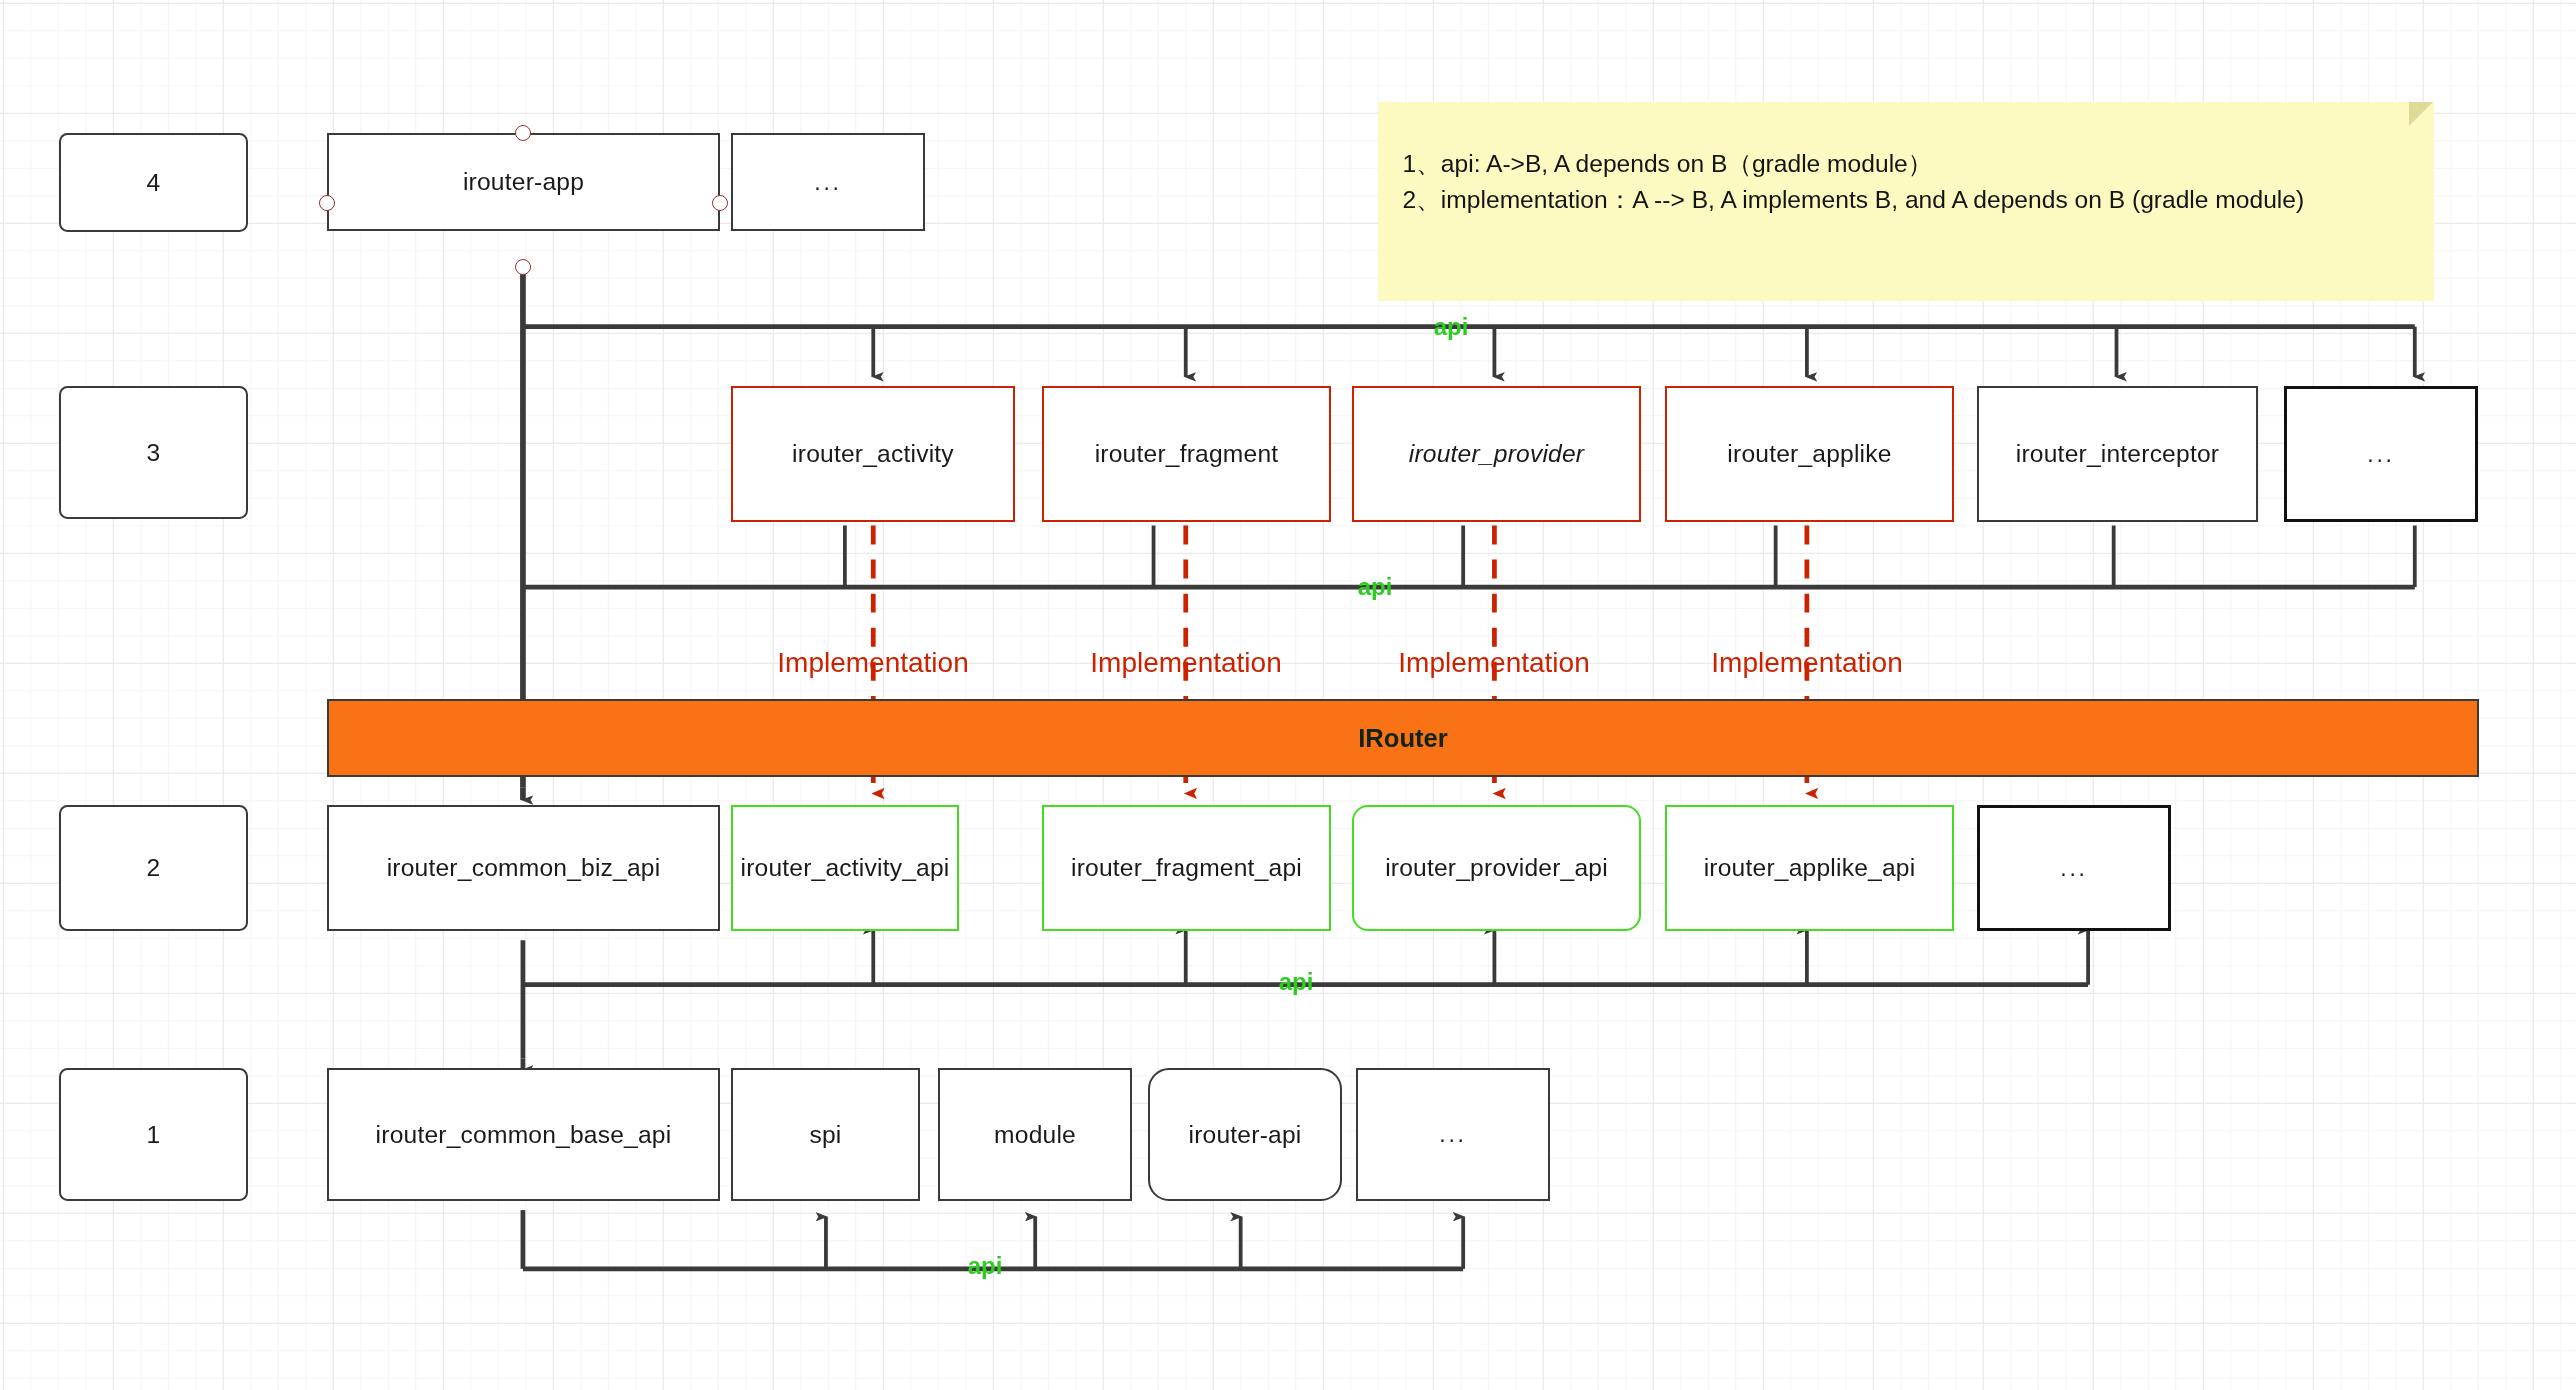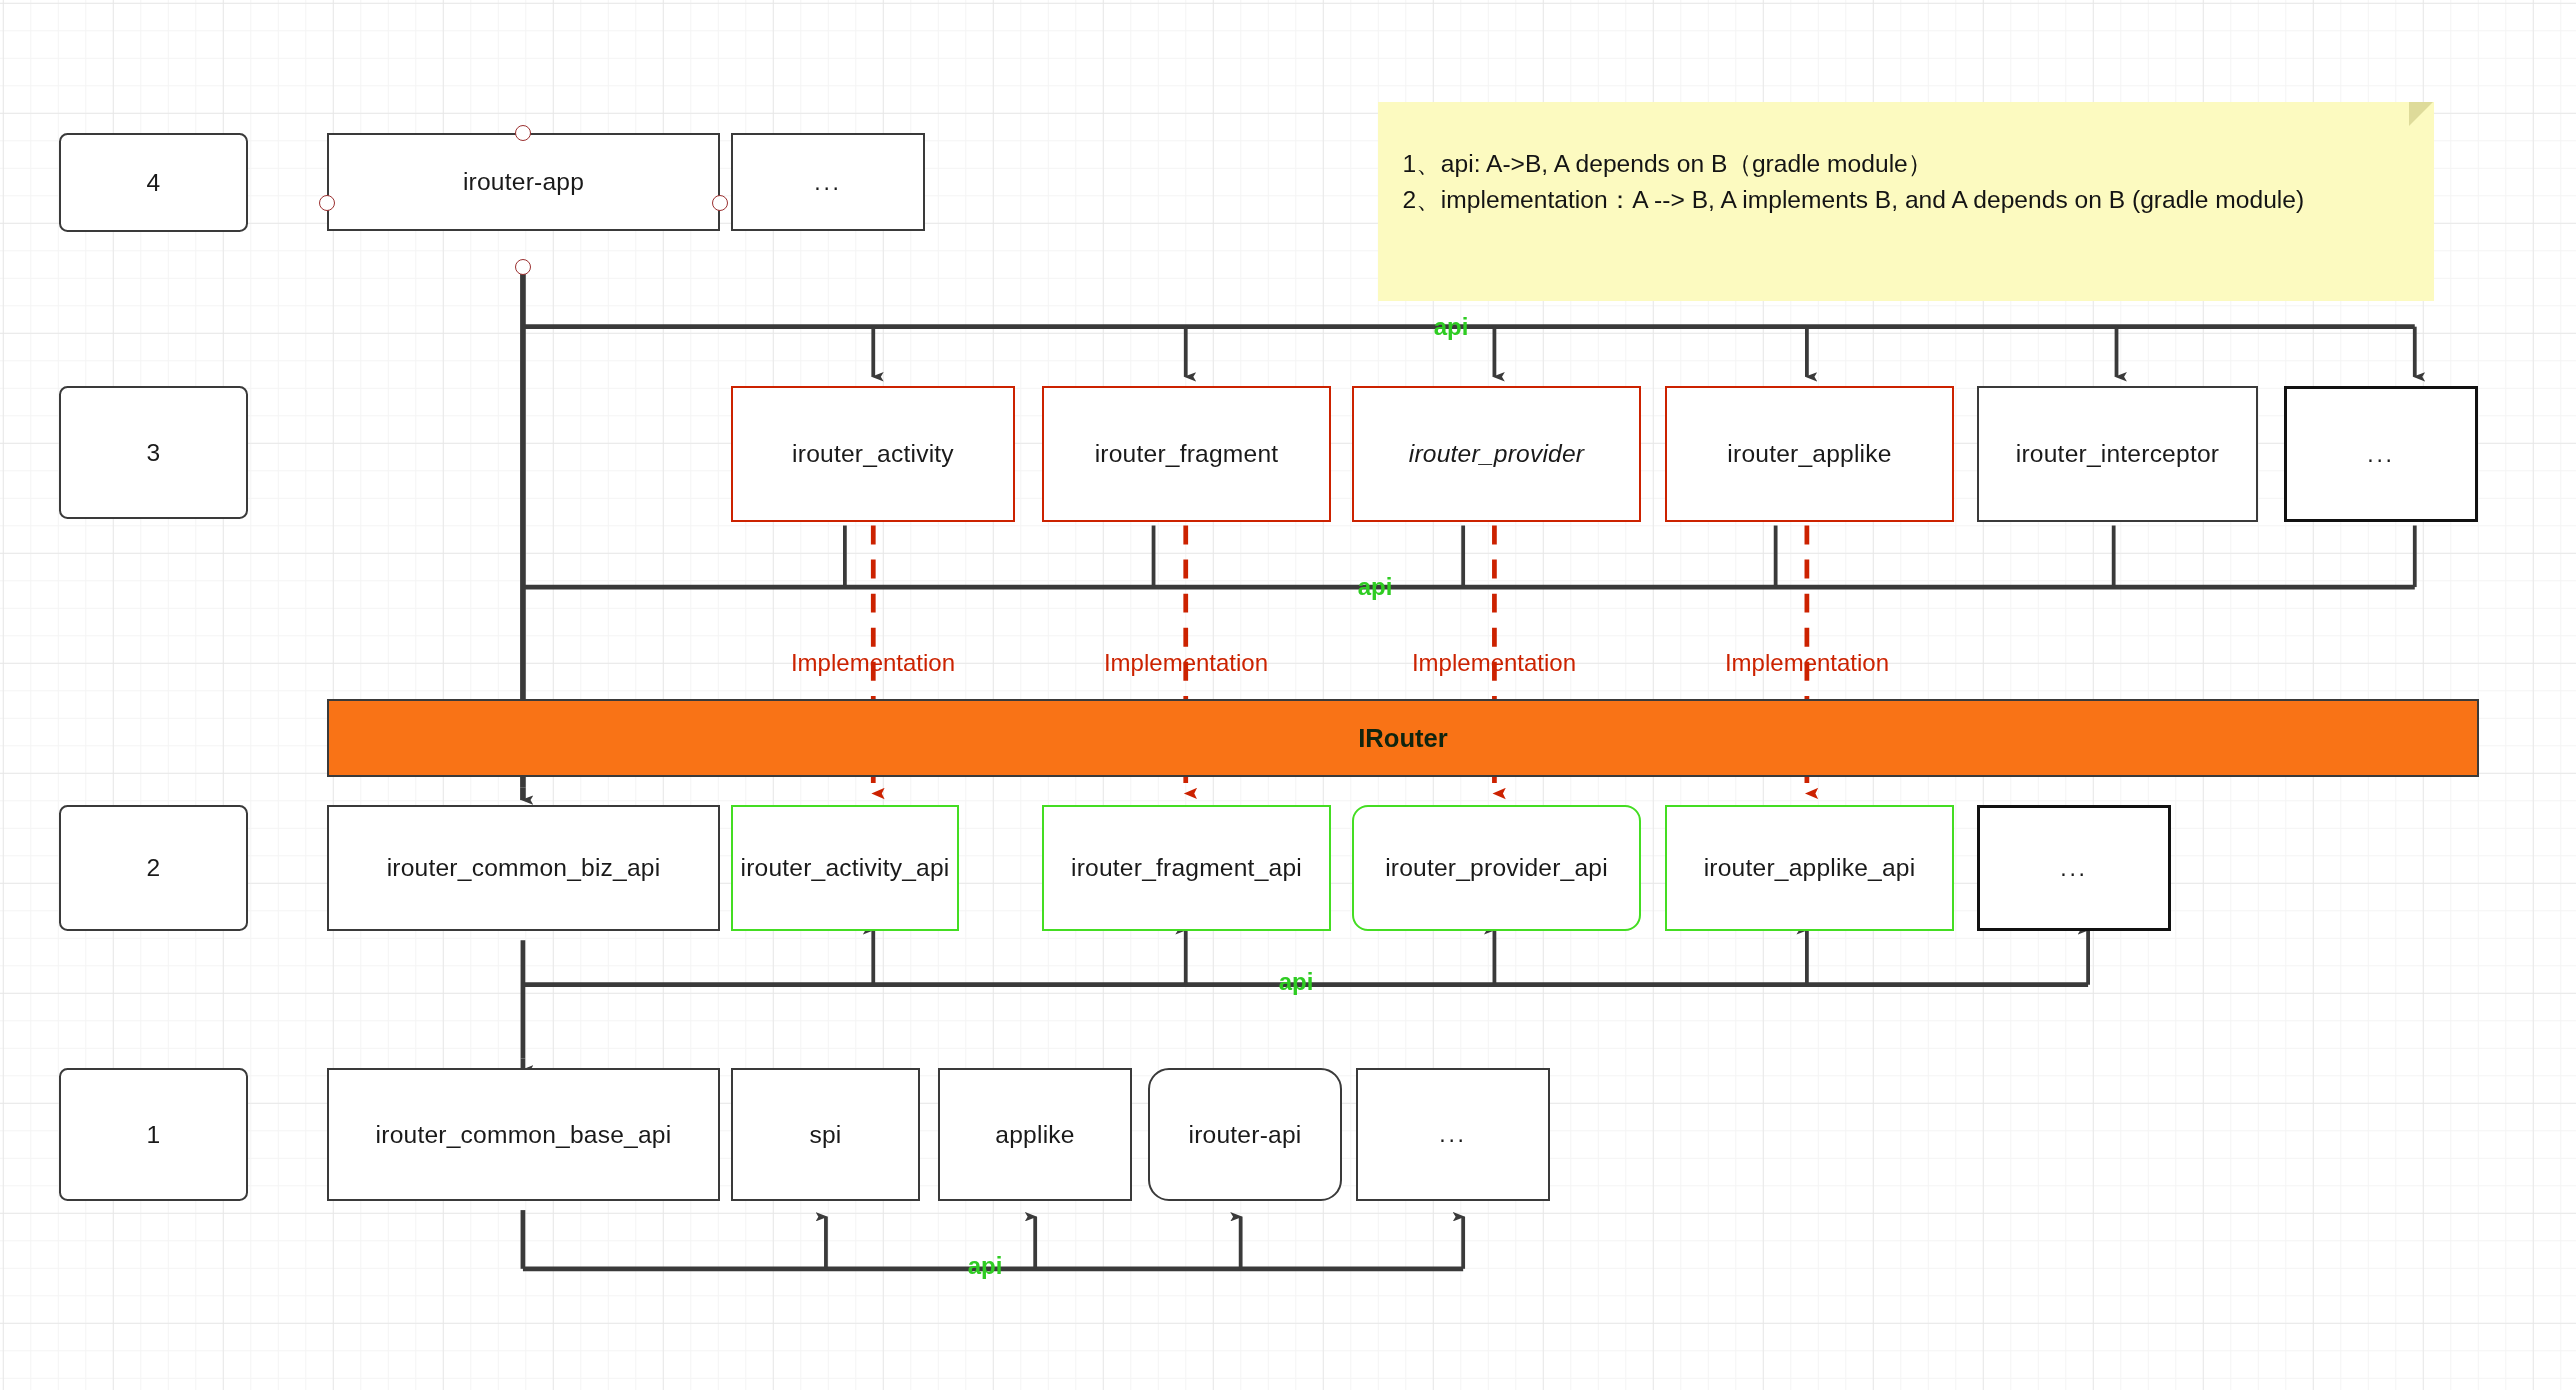--- a/index.html
+++ b/index.html
@@ -42,21 +42,21 @@
   .note-fold{
     position:absolute;width:0;height:0;
     border-left:24.6px solid #dedb9a;border-bottom:24.6px solid transparent;
   }
   .edge-label{
     position:absolute;font-weight:bold;white-space:nowrap;
     transform:translate(-50%,-50%);
     text-align:right;
   }
   .edge-label.api{color:#2ecc22;font-size:24px;}
-  .edge-label.impl{color:#cc2200;font-size:24px;font-weight:normal;}
+  .edge-label.impl{color:#cc2200;font-size:28px;font-weight:normal;}
   .handle{
     position:absolute;width:14px;height:14px;border-radius:50%;
     background:#ffffff;border:1.9px solid #9b3030;
     transform:translate(-50%,-50%);
   }
 </style>
 </head>
 <body>
 
 <div id="grid"></div>
@@ -193,21 +193,21 @@
   <span>...</span>
 </div>
 
 <div class="node" style="left:327px;top:1068px;width:393px;height:133px;">
   <span>irouter_common_base_api</span>
 </div>
 <div class="node" style="left:731px;top:1068px;width:189px;height:133px;">
   <span>spi</span>
 </div>
 <div class="node" style="left:938px;top:1068px;width:194px;height:133px;">
-  <span>applike</span>
+  <span>module</span>
 </div>
 <div class="node" style="left:1148px;top:1068px;width:194px;height:133px;border-radius:21px;">
   <span>irouter-api</span>
 </div>
 <div class="node ellipsis" style="left:1356px;top:1068px;width:194px;height:133px;">
   <span>...</span>
 </div>
 
 <div class="edge-label api" style="left:1451px;top:327px;">api</div>
 <div class="edge-label api" style="left:1375px;top:587px;">api</div>

